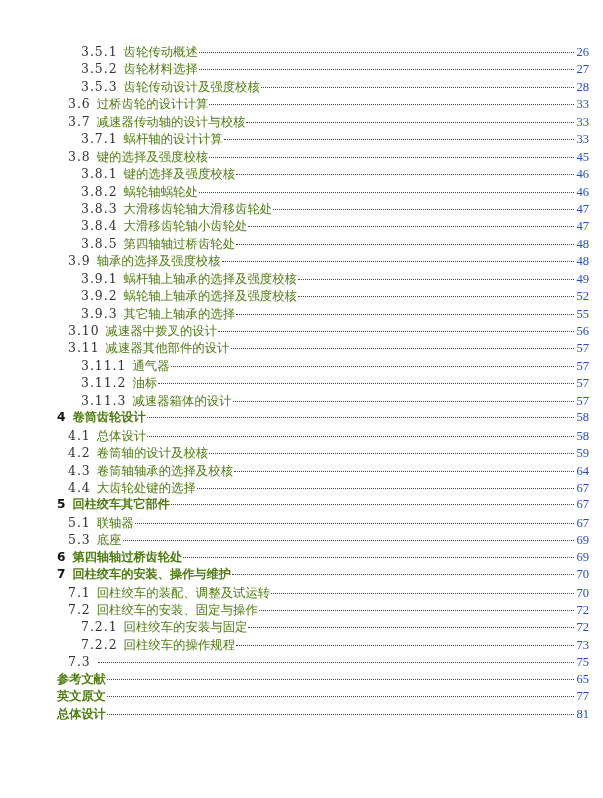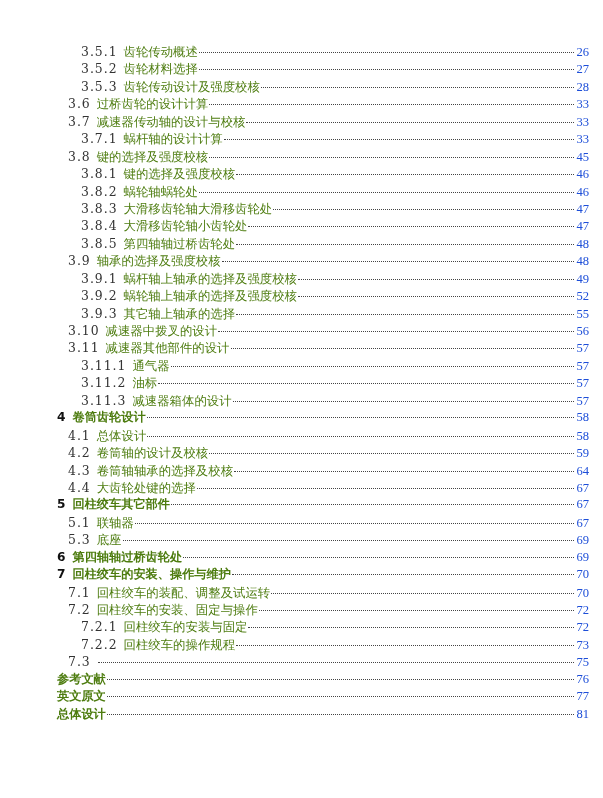--- a/index.html
+++ b/index.html
@@ -276,21 +276,21 @@
   </div>
     <div class="toc-row l2">
     <span class="num">7.3</span>
     <span class="leader"></span>
     <span class="pg">75</span>
   </div>
     <div class="toc-row l0">
 
     <span class="title">参考文献</span>
     <span class="leader"></span>
-    <span class="pg">76</span>
+    <span class="pg">65</span>
   </div>
     <div class="toc-row l0">
 
     <span class="title">英文原文</span>
     <span class="leader"></span>
     <span class="pg">77</span>
   </div>
     <div class="toc-row l0">
 
     <span class="title">总体设计</span>

